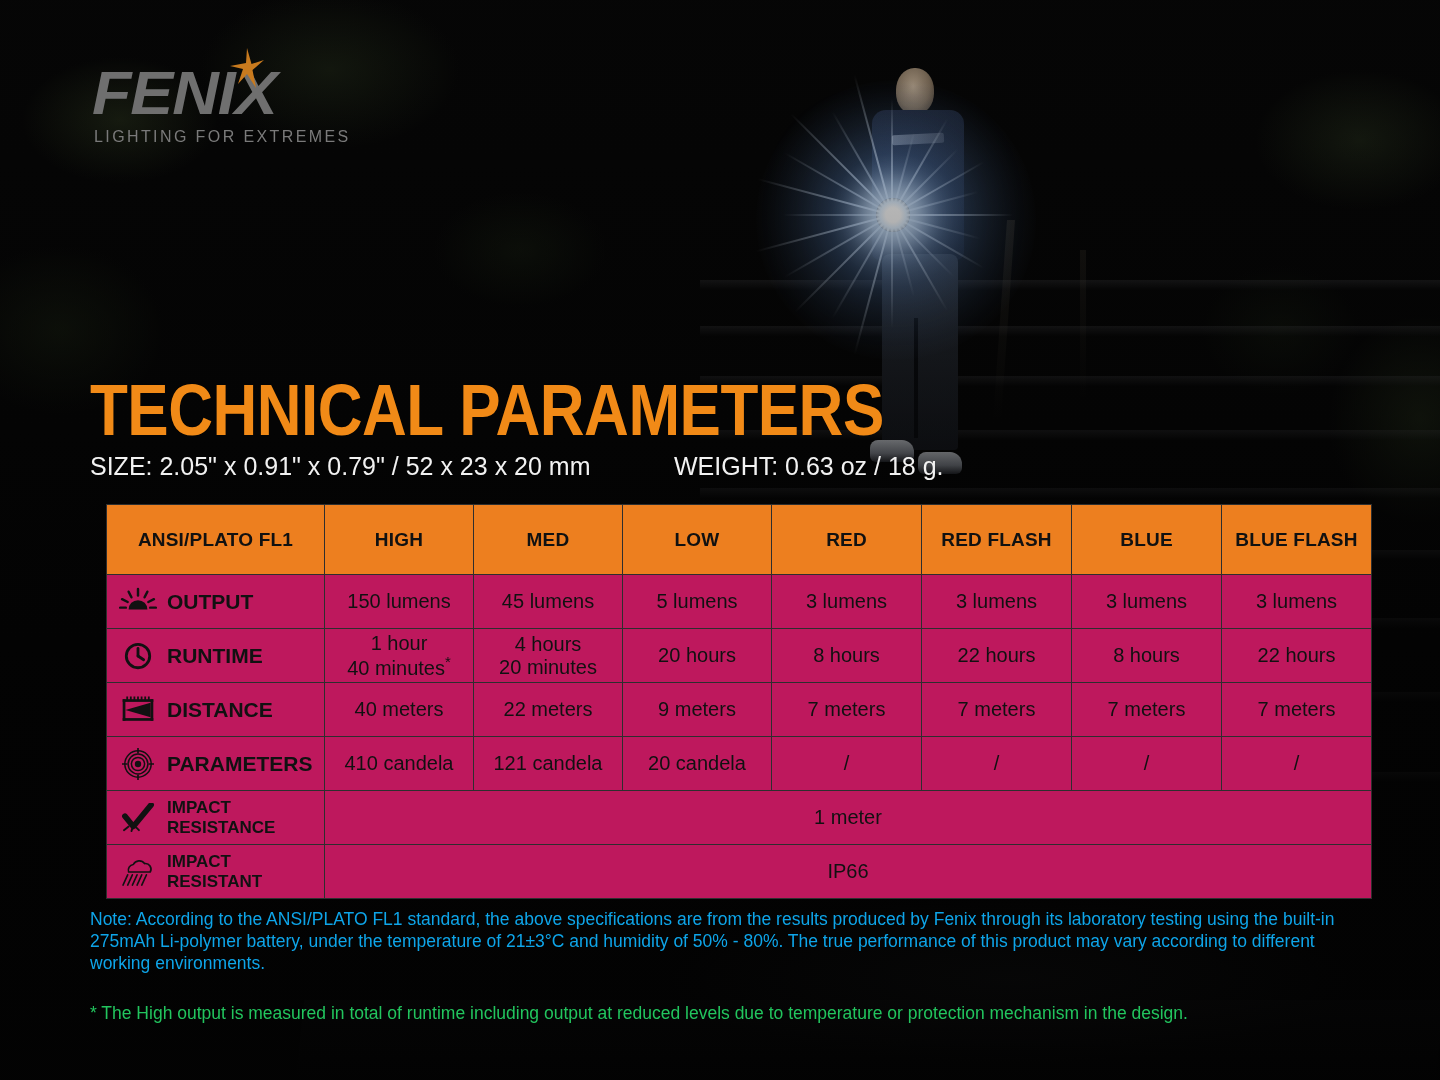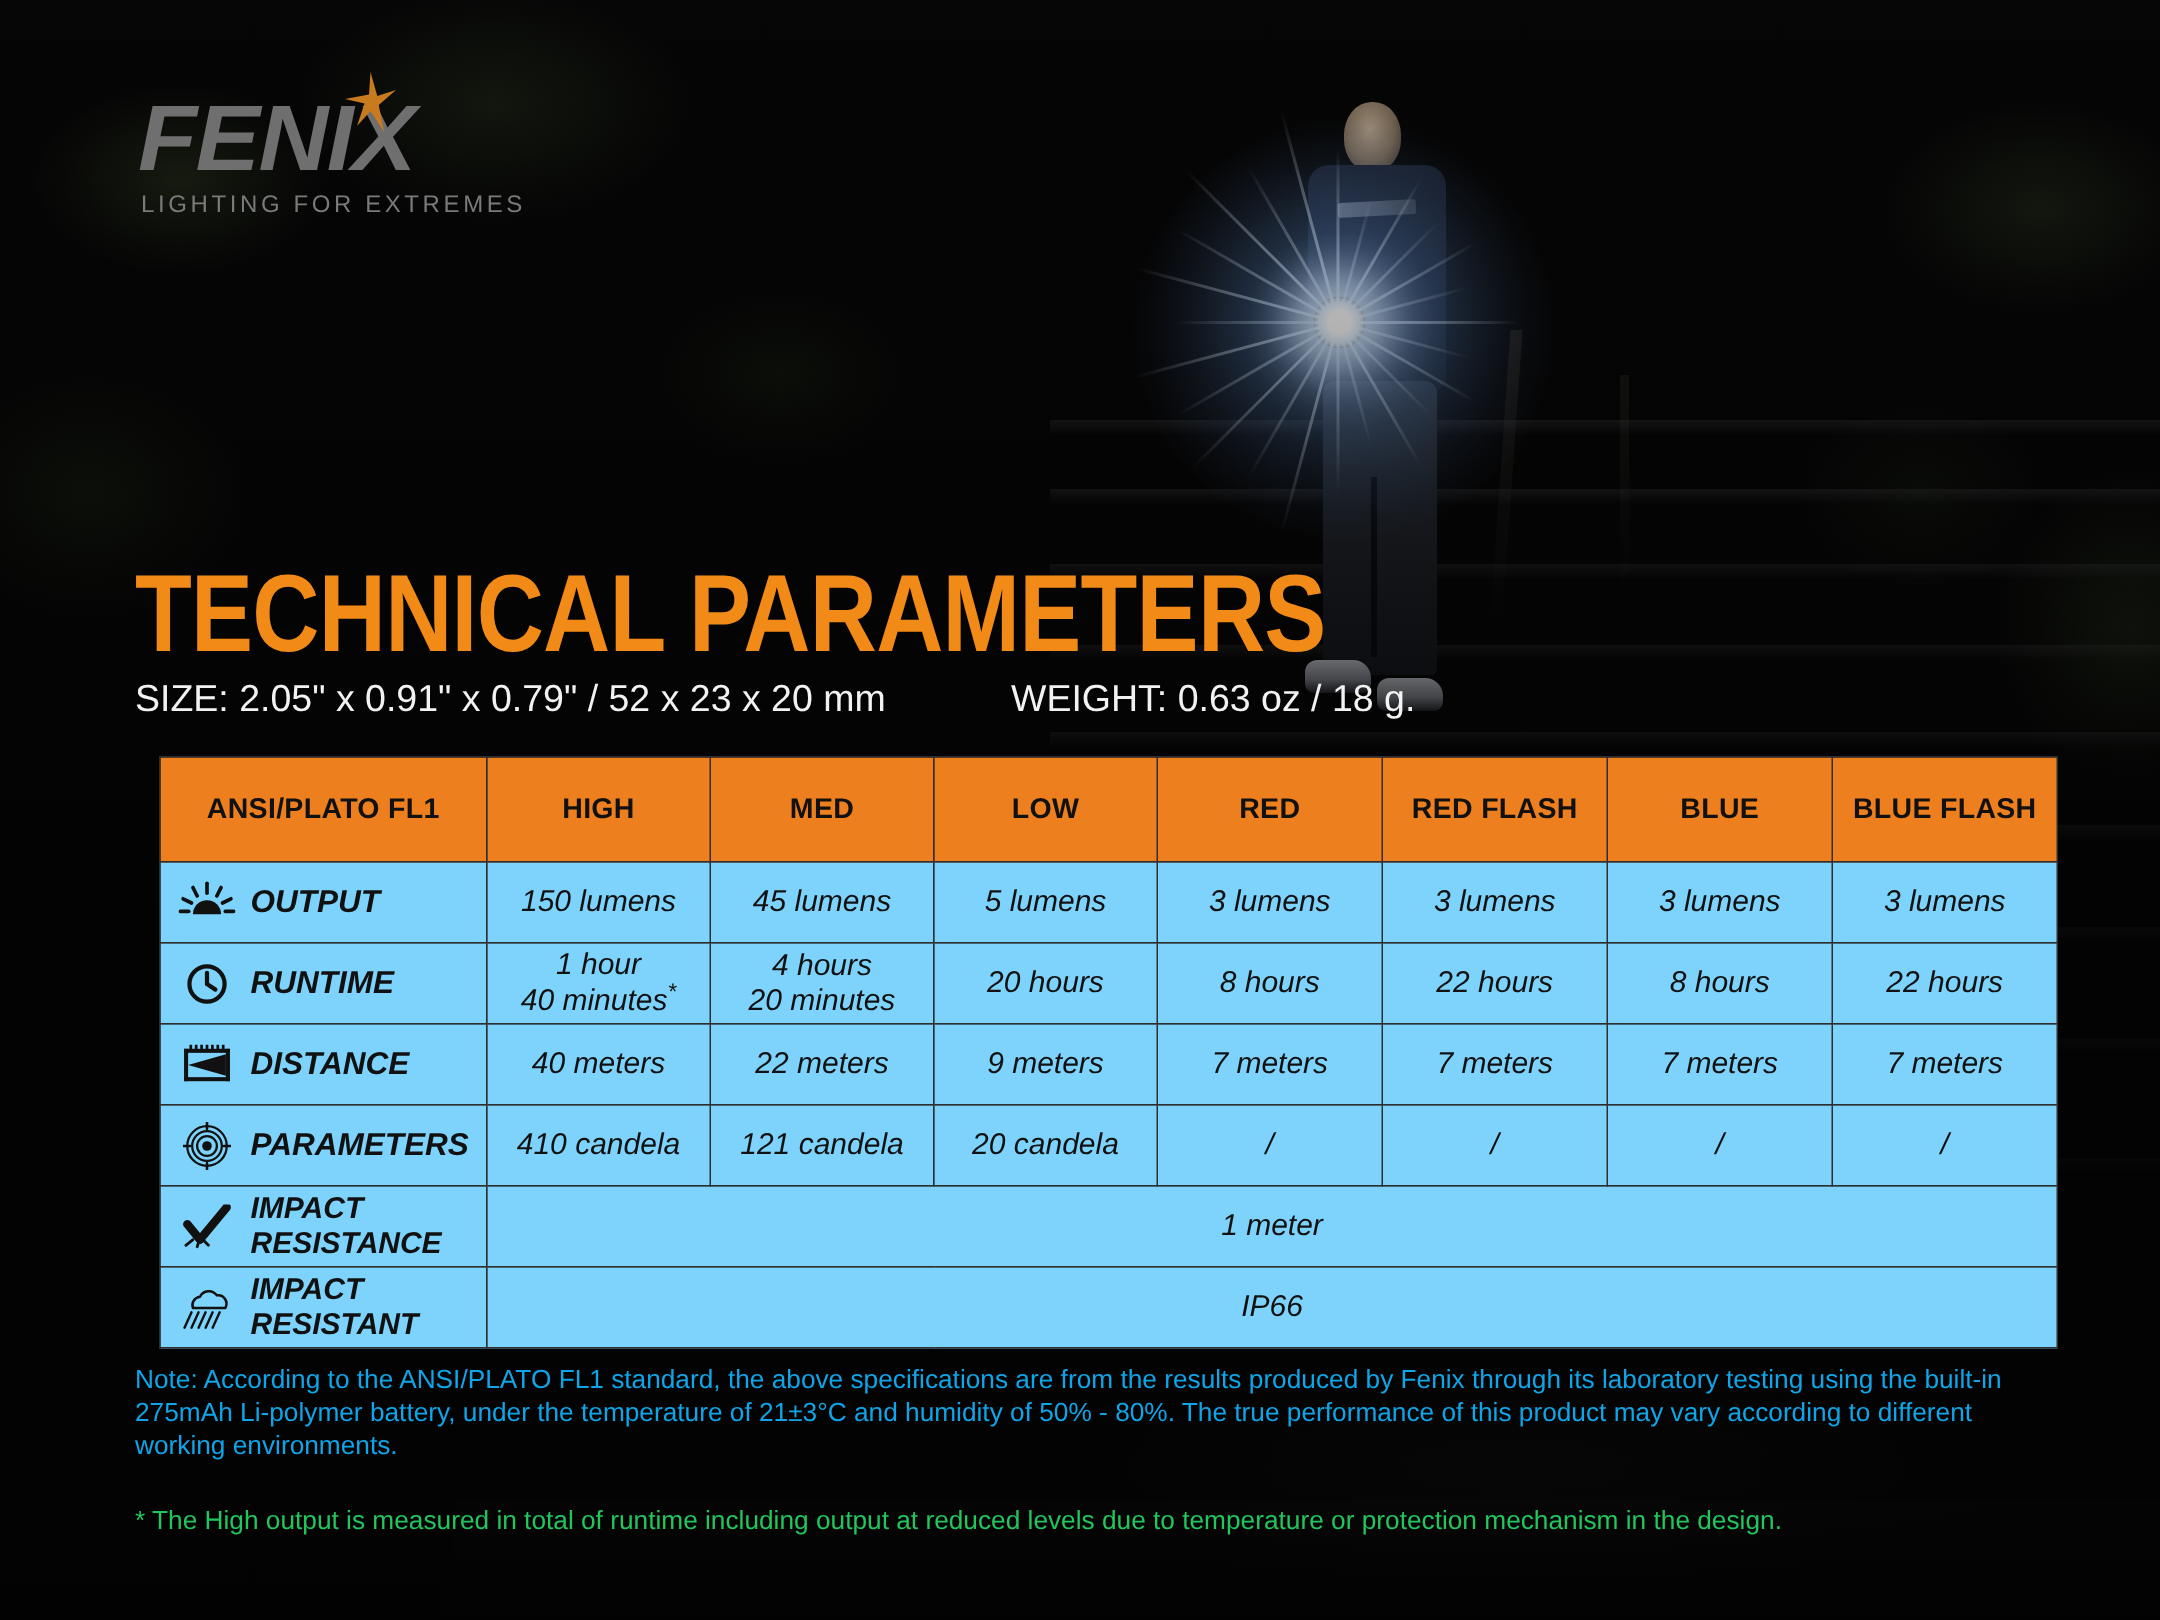--- a/index.html
+++ b/index.html
@@ -139,32 +139,32 @@
   .tbl {
     position:absolute; left:90px; top:504px; width:1262px;
     border-collapse:collapse; table-layout:fixed;margin-left:16px;
   }
   .tbl th, .tbl td {
     border:1px solid #2e2e2e; text-align:center; vertical-align:middle; color:#111;
   }
   .tbl thead th {
     background:#ED7F1F; height:70px; font-size:19px; font-weight:bold; letter-spacing:.2px;
   }
-  .tbl tbody td { background:#7dd3fc; height:54px; font-size:20px; font-weight:400;font-style:italic; }
+  .tbl tbody td { background:#be185d; height:54px; font-size:20px; font-weight:400; }
   .tbl tbody td.rowhead {
     text-align:left; padding-left:10px; font-weight:bold; font-size:21px;
   }
   .col-label { width:218px; }
   .col-d     { width:149px; }
   .col-e     { width:150px; }
 
   .rh-inner { display:flex; align-items:center; gap:8px; }
   .rh-icon  { width:42px; height:34px; flex:0 0 42px; display:flex; align-items:center; justify-content:center; }
   .rh-text  { line-height:1.04; }
-  .two-line { line-height:1.12; font-size:20px; }
+  .two-line { line-height:1.12; font-size:17px; }
   sup.star { font-size:15px; vertical-align:super; }
 
   
   .notes { position:absolute; left:90px; top:908px; width:1264px; }
   .note-p { font-size:17.5px; line-height:1.26; color:#0ea5e9; }
   .note-p.second { margin-top:28px; color:#22c55e; }
 </style>
 </head>
 <body>
 

